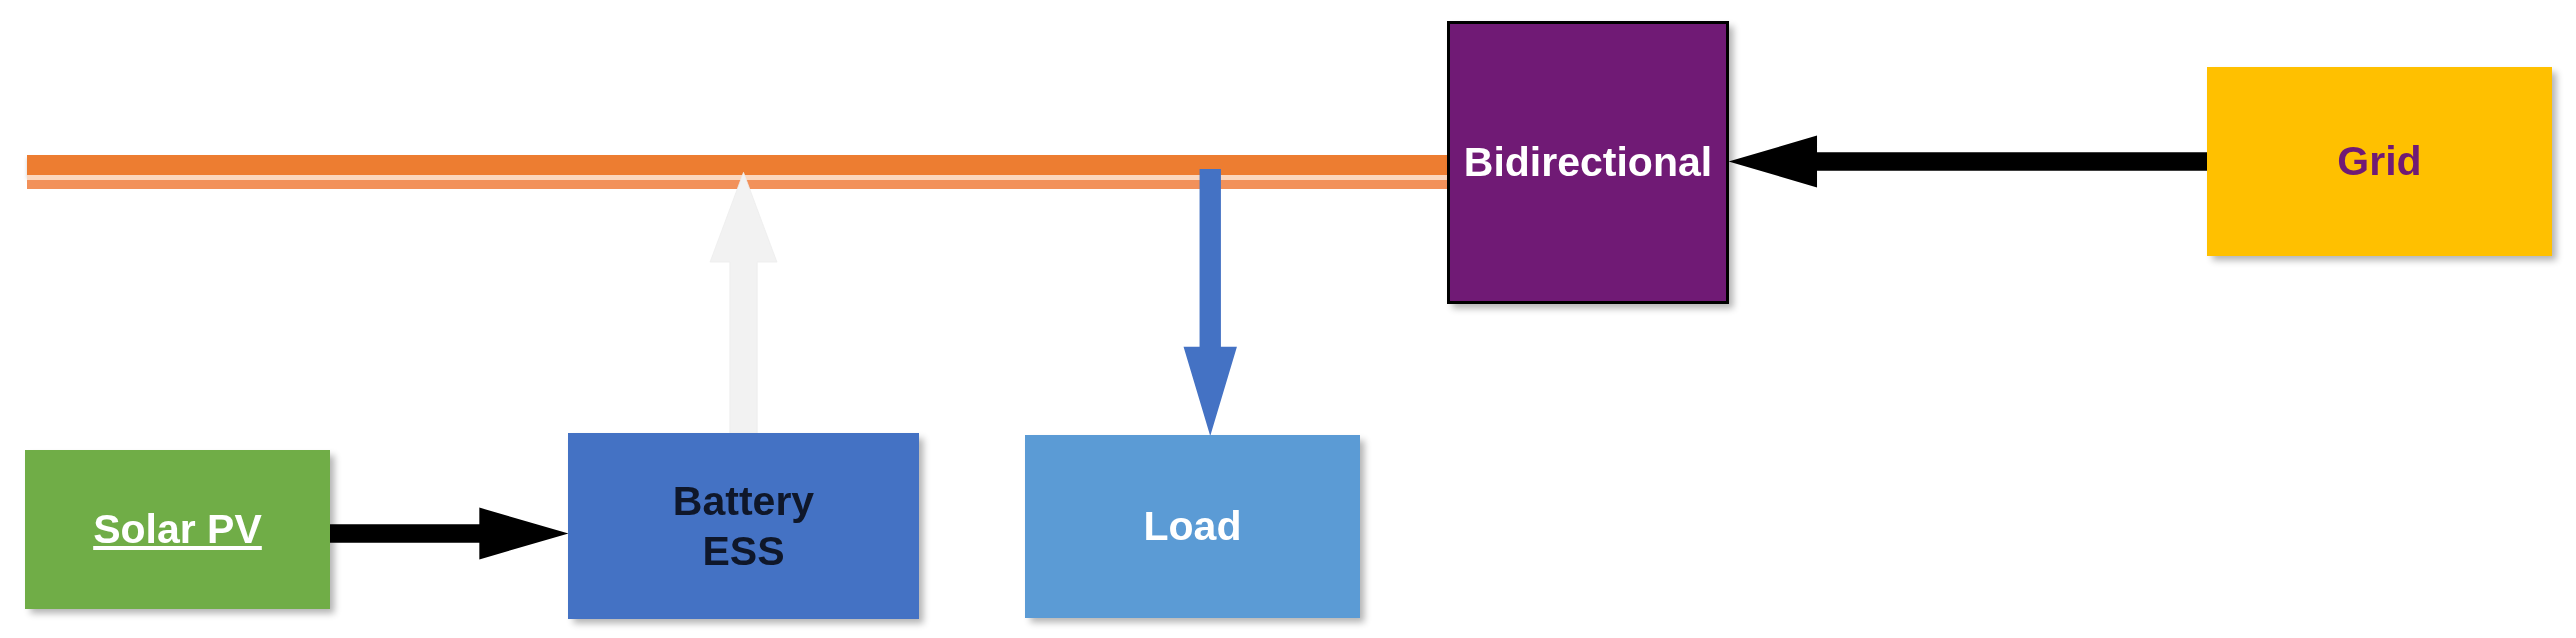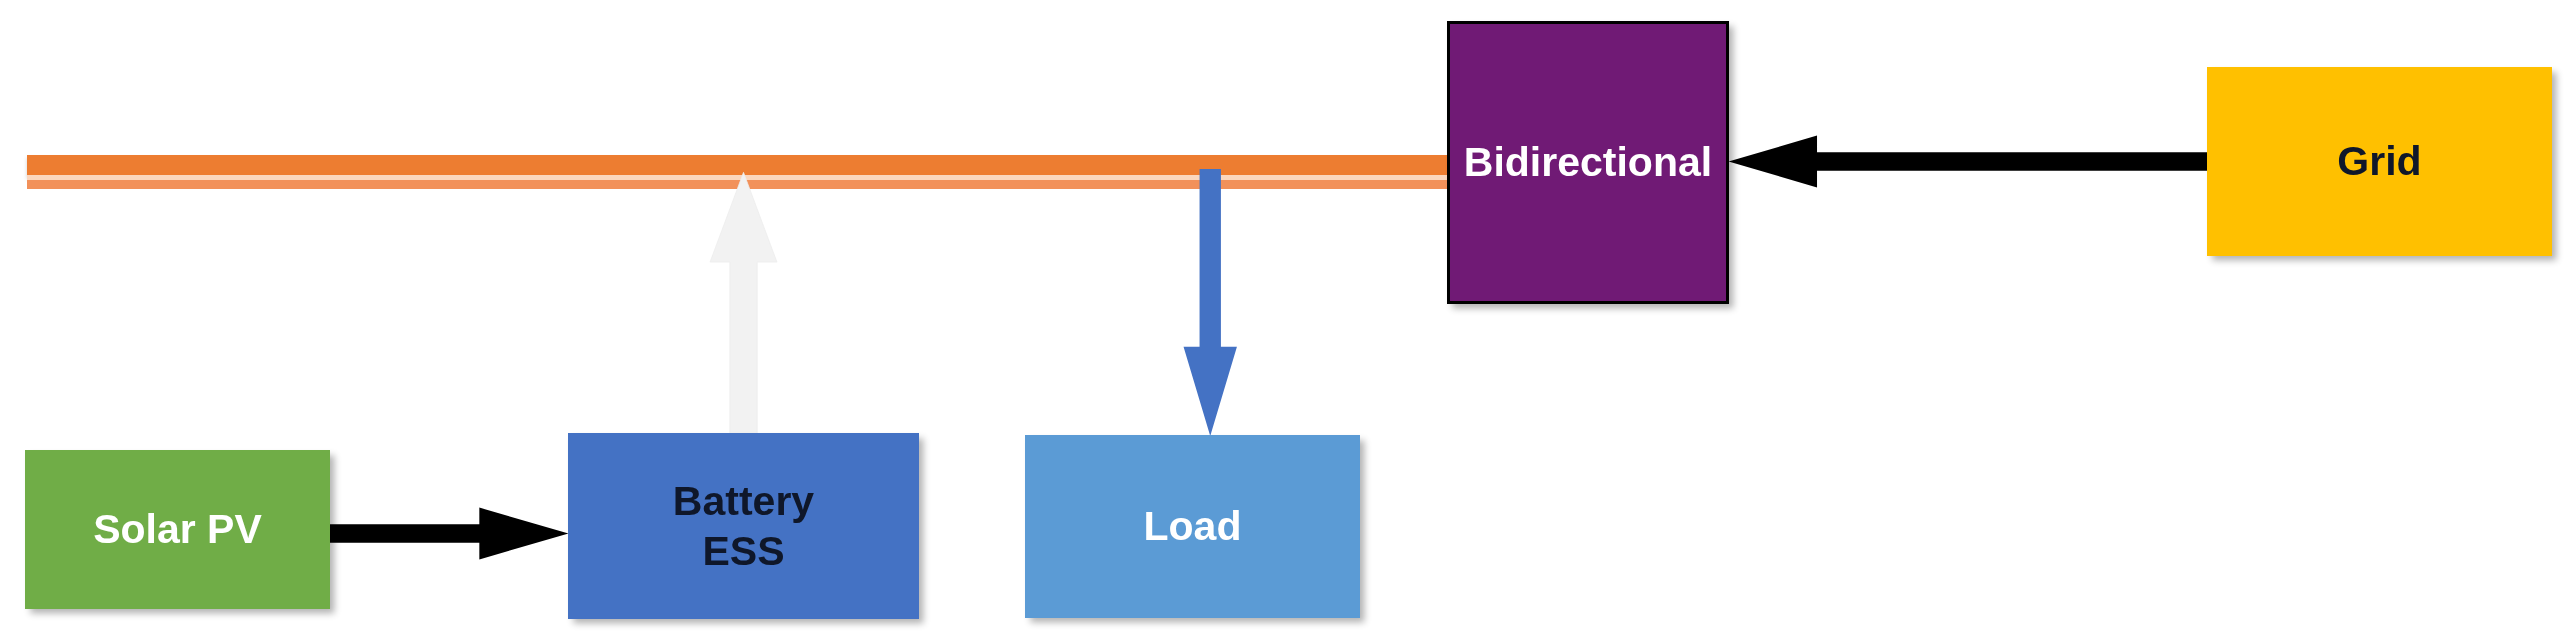--- a/index.html
+++ b/index.html
@@ -74,21 +74,21 @@
     </svg>
   </div>
 
   <div class="arrow" style="left:1727px; top:131px; width:482px; height:61px;">
     <svg width="482" height="61" viewBox="0 0 632 80">
       <polygon points="632,28 118,28 118,6 2,40 118,74 118,52 632,52" fill="#000000"></polygon>
     </svg>
   </div>
 
   <div class="node" style="left:25px; top:450px; width:305px; height:159px;
-              background:#70AD47; color:#FFFFFF; font-size:41px;">
+              background:#70AD47; color:#FFFFFF; font-size:41px;text-decoration:underline;">
     <span>Solar PV</span>
   </div>
 
   <div class="node" style="left:568px; top:433px; width:351px; height:186px;
               background:#4472C4; color:#0f172a; font-size:41px;">
     <span>Battery</span>
     <span>ESS</span>
   </div>
 
   <div class="node" style="left:1025px; top:435px; width:335px; height:183px;
@@ -96,18 +96,18 @@
     <span>Load</span>
   </div>
 
   <div class="node" style="left:1447px; top:20.6px; width:282px; height:283px;
               background:#701a75; color:#FFFFFF; font-size:41px;
               border:3.8px solid #000000;">
     <span>Bidirectional</span>
   </div>
 
   <div class="node" style="left:2207px; top:67px; width:345px; height:189px;
-              background:#FFC000; color:#0f172a; font-size:41px;">
+              background:#FFC000; color:#701a75; font-size:41px;">
     <span>Grid</span>
   </div>
 
 </div>
 
 
 </body></html>

